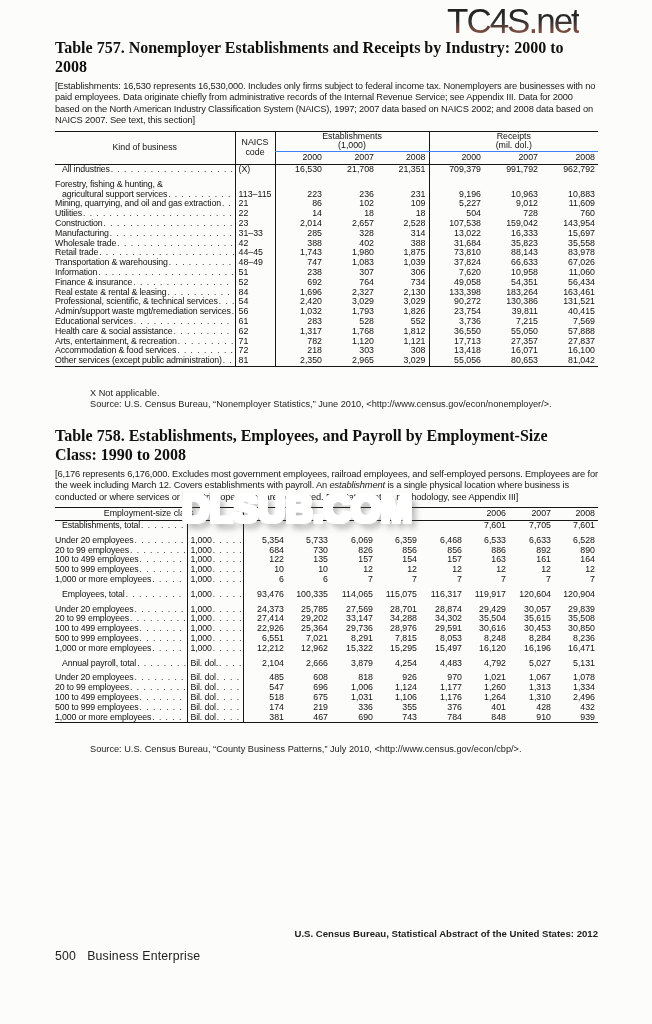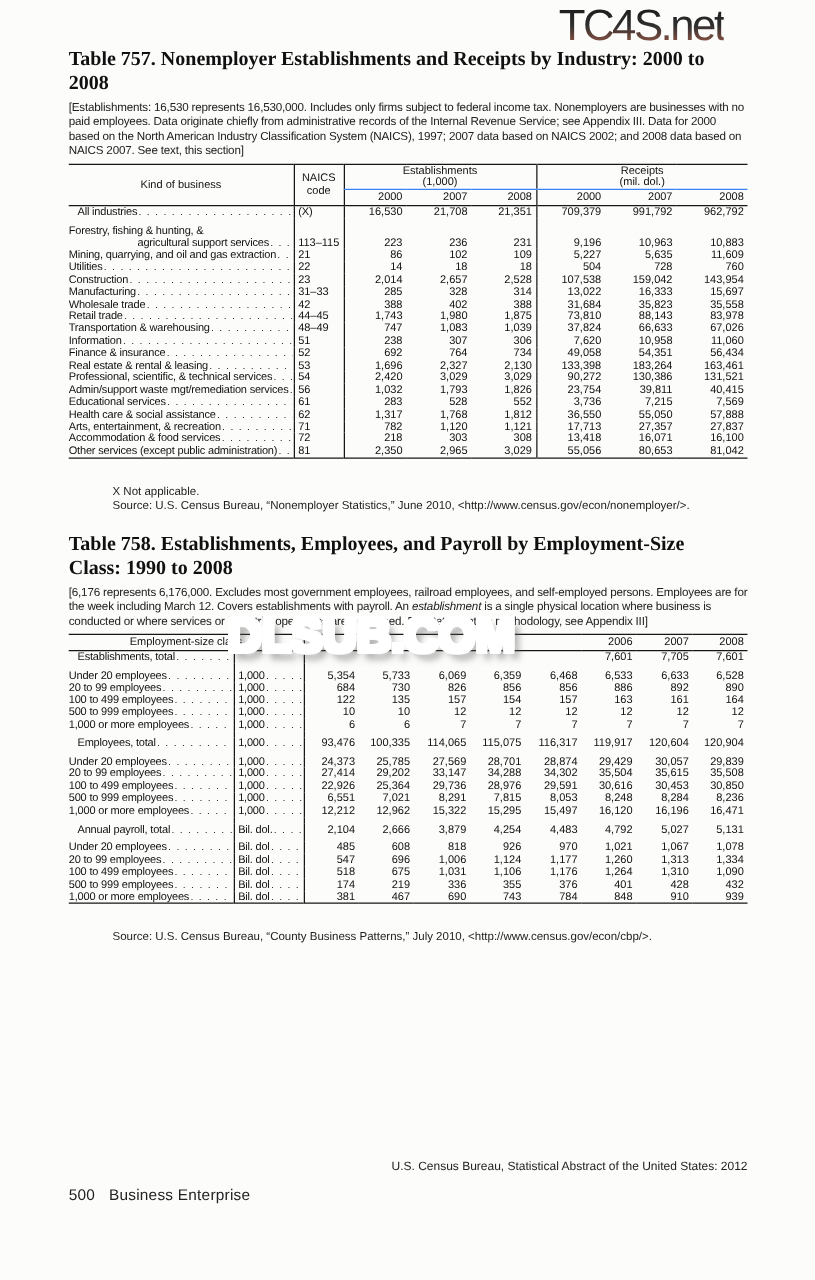--- a/index.html
+++ b/index.html
@@ -26,31 +26,31 @@
   .vl{border-left:1px solid #161616;}
   .unit{border-left:1px solid #161616;border-right:1px solid #161616;overflow:hidden;padding-left:3px !important;}
   td.num{text-align:right;padding-right:3px !important;overflow:hidden;}
   td.lbl{overflow:hidden;}
   td.naics{padding-left:3px !important;overflow:hidden;}
   .lline{display:flex;align-items:baseline;white-space:nowrap;}
   .lline > span{letter-spacing:-0.15px;}
   .dots{flex:1 1 0;min-width:2px;overflow:hidden;margin:0 1px;color:#232323;}
   .dots::after{content:". . . . . . . . . . . . . . . . . . . . . . . . . . . . . . . . . . . . . . . . . . . . .";
                letter-spacing:1px;font-size:8.4px;}
-  .cont{padding-left:7px;margin-left:48px;}
+  .cont{padding-left:7px;}
   tr.bold{font-weight:bold;}
   tr.bold td.lbl .lline{padding-left:7px;}
   tr.gap td{height:5px;}
 
   .fnote{font-size:9.2px;line-height:11px;margin:0;padding-left:35px;color:#1d1d1d;}
   .fnote.first{margin-top:21px;}
 
   .footer-left{position:absolute;left:55px;top:949px;font-size:12.3px;color:#222;letter-spacing:.2px;}
   .footer-left .pgnum{margin-right:11px;}
-  .footer-right{position:absolute;right:54px;top:928px;font-size:9.6px;color:#222;}
+  .footer-right{position:absolute;right:54px;top:928px;font-size:9.6px;color:#222;font-weight:bold;}
 
   .wm{position:absolute;white-space:nowrap;z-index:5;pointer-events:none;
       font-family:"Liberation Sans","DejaVu Sans",sans-serif;}
   .wm-tc4s{left:447px;top:1px;font-size:35px;font-weight:400;letter-spacing:-2px;color:#4e332e;
            background:linear-gradient(180deg,#1f1f1f 18%,#2e2e2e 48%,#9c5a48 90%);
            -webkit-background-clip:text;background-clip:text;-webkit-text-fill-color:transparent;}
   .wm-dlsub{left:182px;top:488px;font-size:38px;font-weight:900;color:#c21d1d;
            background:linear-gradient(180deg,#ef5050 0%,#d92525 48%,#a30d0d 100%);
            -webkit-background-clip:text;background-clip:text;-webkit-text-fill-color:transparent;
            text-shadow:-2px -2px 0 #fff,2px -2px 0 #fff,-2px 2px 0 #fff,2px 2px 0 #fff,
@@ -154,21 +154,21 @@
               <div class="lline">
                 <span>Mining, quarrying, and oil and gas extraction</span>
                 <span class="dots"></span>
               </div>
             </td>
             <td class="naics vl">21</td>
             <td class="num vl">86</td>
             <td class="num">102</td>
             <td class="num">109</td>
             <td class="num vl">5,227</td>
-            <td class="num">5,635</td>
+            <td class="num">9,012</td>
             <td class="num">11,609</td>
           </tr>
           <tr>
             <td class="lbl">
               <div class="lline">
                 <span>Utilities</span>
                 <span class="dots"></span>
               </div>
             </td>
             <td class="naics vl">22</td>
@@ -284,21 +284,21 @@
             <td class="num">54,351</td>
             <td class="num">56,434</td>
           </tr>
           <tr>
             <td class="lbl">
               <div class="lline">
                 <span>Real estate &amp; rental &amp; leasing</span>
                 <span class="dots"></span>
               </div>
             </td>
-            <td class="naics vl">53</td>
+            <td class="naics vl">84</td>
             <td class="num vl">1,696</td>
             <td class="num">2,327</td>
             <td class="num">2,130</td>
             <td class="num vl">133,398</td>
             <td class="num">183,264</td>
             <td class="num">163,461</td>
           </tr>
           <tr>
             <td class="lbl">
               <div class="lline">
@@ -838,21 +838,21 @@
                 <span class="dots"></span>
               </div>
             </td>
             <td class="num">518</td>
             <td class="num">675</td>
             <td class="num">1,031</td>
             <td class="num">1,106</td>
             <td class="num">1,176</td>
             <td class="num">1,264</td>
             <td class="num">1,310</td>
-            <td class="num">1,090</td>
+            <td class="num">2,496</td>
           </tr>
           <tr>
             <td class="lbl">
               <div class="lline">
                 <span>500 to 999 employees</span>
                 <span class="dots"></span>
               </div>
             </td>
             <td class="unit">
               <div class="lline">

